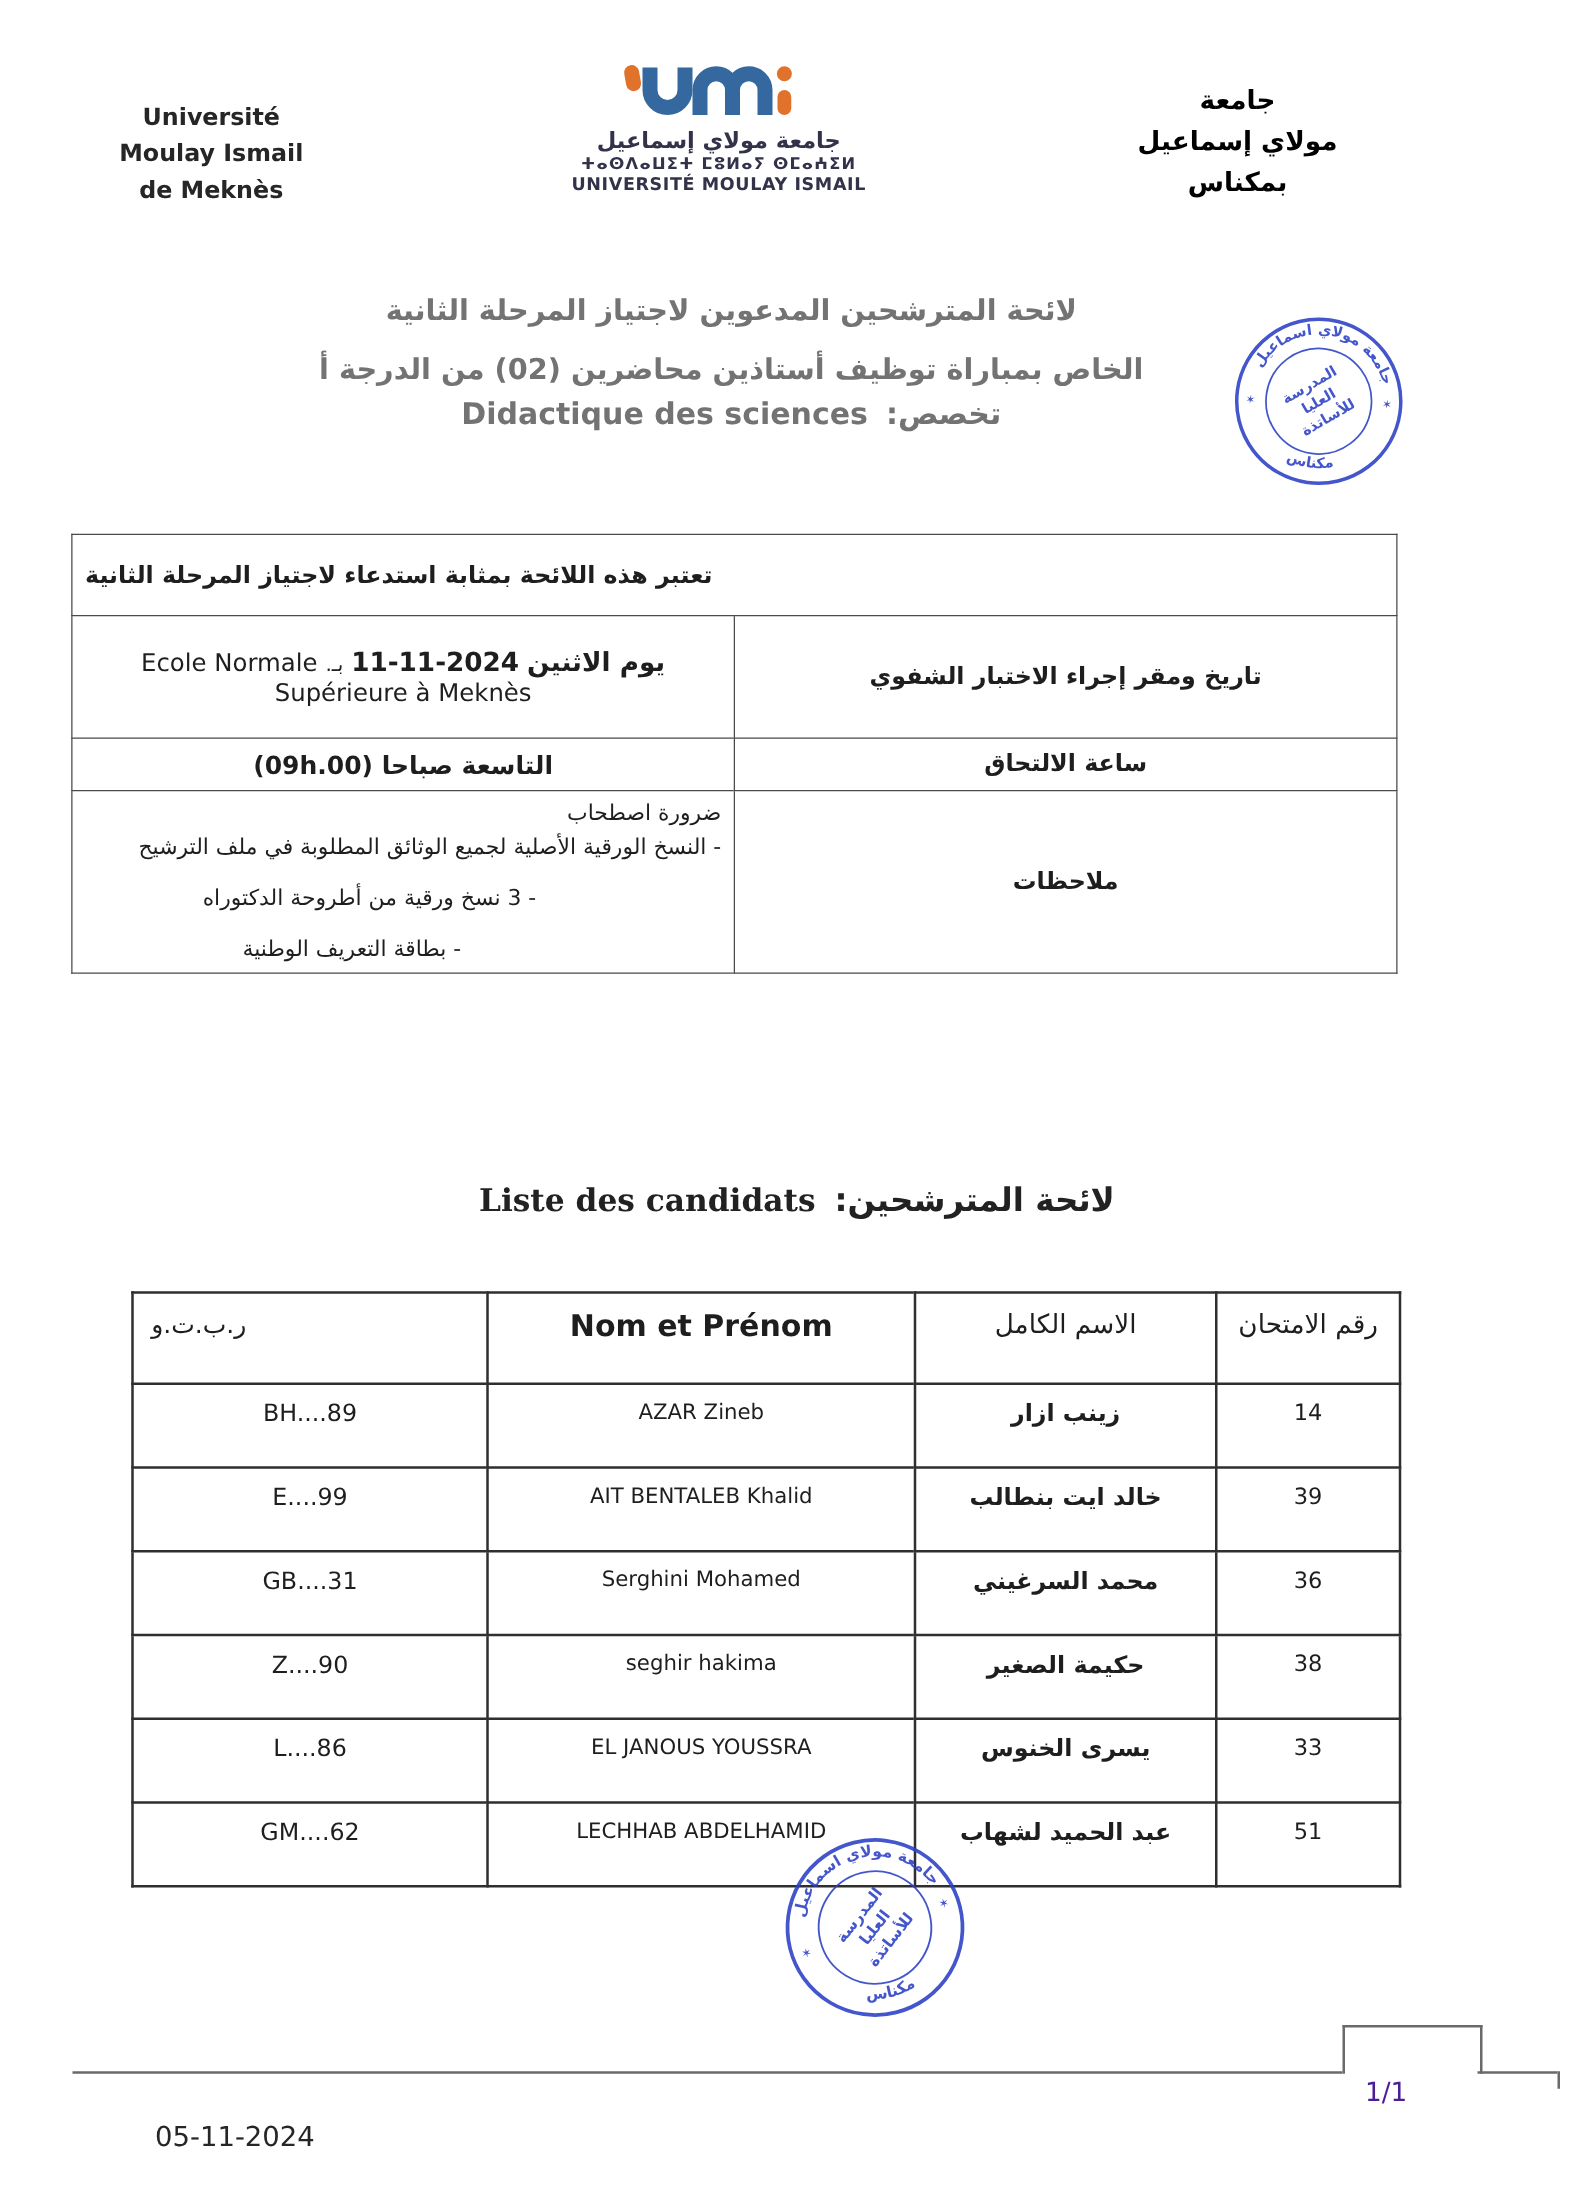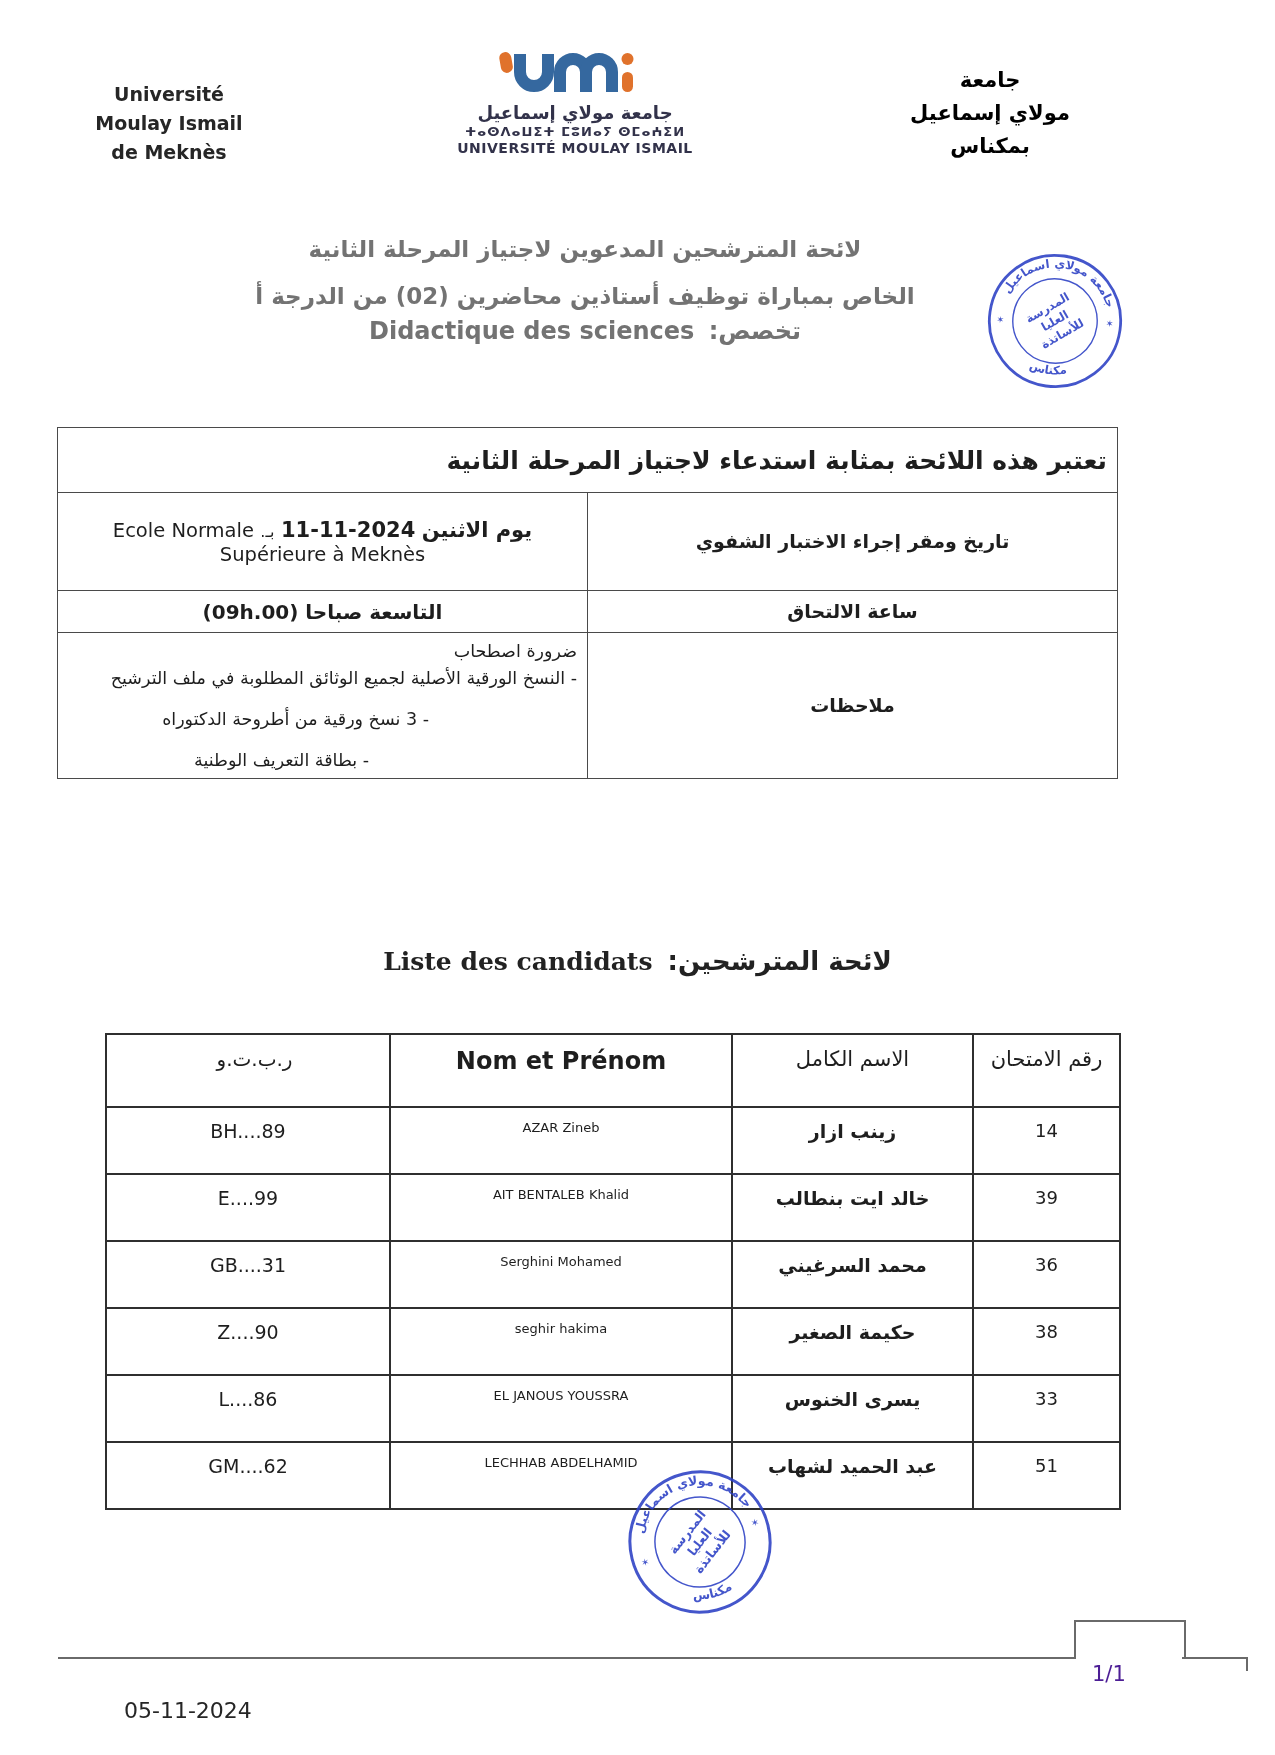--- a/index.html
+++ b/index.html
@@ -33,21 +33,21 @@
   .ring-outer{fill:none;stroke:#2b3fc4;stroke-width:3;}
   .ring-inner{fill:none;stroke:#2b3fc4;stroke-width:1.5;}
   .ring-text{fill:#2b3fc4;font-size:12.5px;font-weight:bold;}
   .ring-star{fill:#2b3fc4;font-size:10px;text-anchor:middle;}
   .center-text text{fill:#2b3fc4;font-size:12.5px;font-weight:bold;text-anchor:middle;}
 
   
   .info-table{position:absolute;left:57px;top:427px;width:1061px;
               border-collapse:collapse;direction:rtl;table-layout:fixed;}
   .info-table td{border:1.5px solid #4a4a4a;padding:4px 10px;vertical-align:middle;}
-  .info-banner{height:56px;text-align:right;font-weight:bold;font-size:25px;}
+  .info-banner{height:56px;text-align:left;font-weight:bold;font-size:19px;}
   .info-label{width:148px;text-align:center;font-weight:bold;font-size:19px;line-height:29px;}
   .row-date{height:98px;} .row-time{height:42px;} .row-notes{height:146px;}
   .cell-date{text-align:center;font-size:20px;}
   .cell-date .b{font-weight:bold;font-size:21px;}
   .cell-date .prep{font-size:16px;}
   .cell-date .place{font-size:19.5px;direction:ltr;unicode-bidi:embed;}
   .cell-time{text-align:center;font-weight:bold;font-size:20px;}
   .cell-notes{text-align:right;font-size:17.5px;line-height:25px;}
   .note-l2{margin-top:2px;}
   .note-l3{margin-top:16px;margin-right:148px;}
@@ -58,24 +58,24 @@
                 direction:rtl;font-weight:bold;font-size:26px;color:#222;}
   .cand-heading .fr{font-family:"DejaVu Serif",serif;font-size:25px;margin-right:6px;}
   .cand-table{position:absolute;left:105px;top:1033px;width:985px;
               border-collapse:collapse;direction:rtl;table-layout:fixed;}
   .cand-table th,.cand-table td{border:2px solid #2f2f2f;vertical-align:top;padding-top:12px;}
   .cand-table th{height:58px;}
   .cand-table td{height:52px;}
   .col-exam{width:143px;} .col-ar{width:237px;} .col-fr{width:338px;} .col-cnie{width:267px;}
   .th-exam,.th-ar{font-weight:400;font-size:21px;text-align:center;}
   .th-fr{font-weight:bold;font-size:24px;text-align:center;}
-  .th-cnie{font-weight:400;font-size:20px;text-align:center;padding-left:14px;direction:rtl;}
+  .th-cnie{font-weight:400;font-size:20px;text-align:left;padding-left:14px;direction:rtl;}
   .td-exam{text-align:center;font-size:18px;}
   .td-ar{text-align:center;font-weight:bold;font-size:19px;}
-  .td-fr{text-align:center;font-size:13px;}
+  .td-fr{text-align:center;font-size:17px;}
   .td-cnie{text-align:center;font-size:19px;direction:ltr;}
 
   
   .footer-line{position:absolute;left:58px;top:1657px;width:1016px;border-top:2px solid #6a6a6a;}
   .footer-tab{position:absolute;left:1074px;top:1620px;width:108px;height:37px;
               border-top:2px solid #6a6a6a;border-left:2px solid #6a6a6a;border-right:2px solid #6a6a6a;}
   .footer-line2{position:absolute;left:1182px;top:1657px;width:64px;border-top:2px solid #6a6a6a;}
   .footer-tick{position:absolute;left:1246px;top:1657px;height:14px;border-left:2px solid #6a6a6a;}
   .page-num{position:absolute;left:1092px;top:1662px;font-size:21px;color:#4c1d95;}
   .doc-date{position:absolute;left:124px;top:1698px;font-size:22px;color:#262626;}

